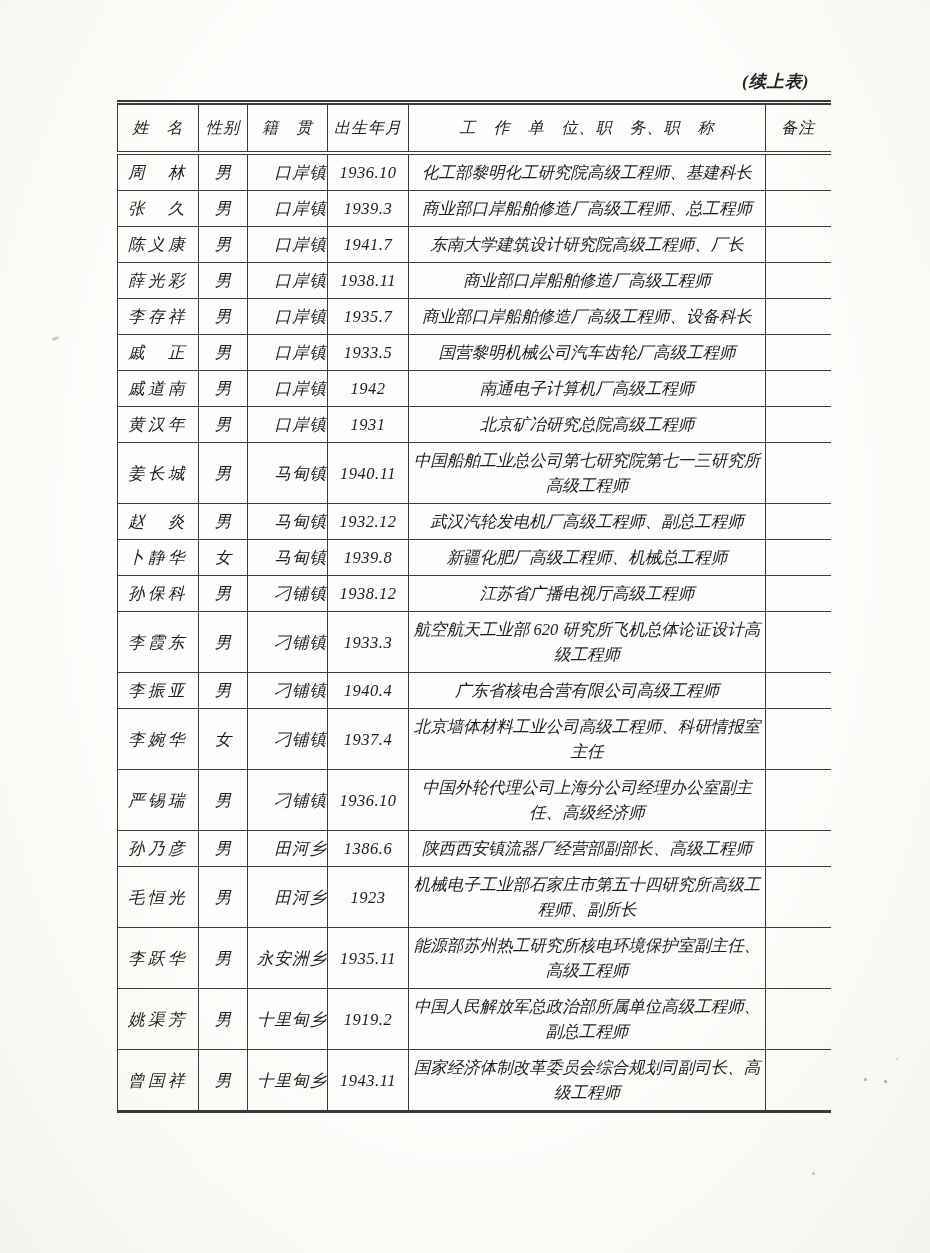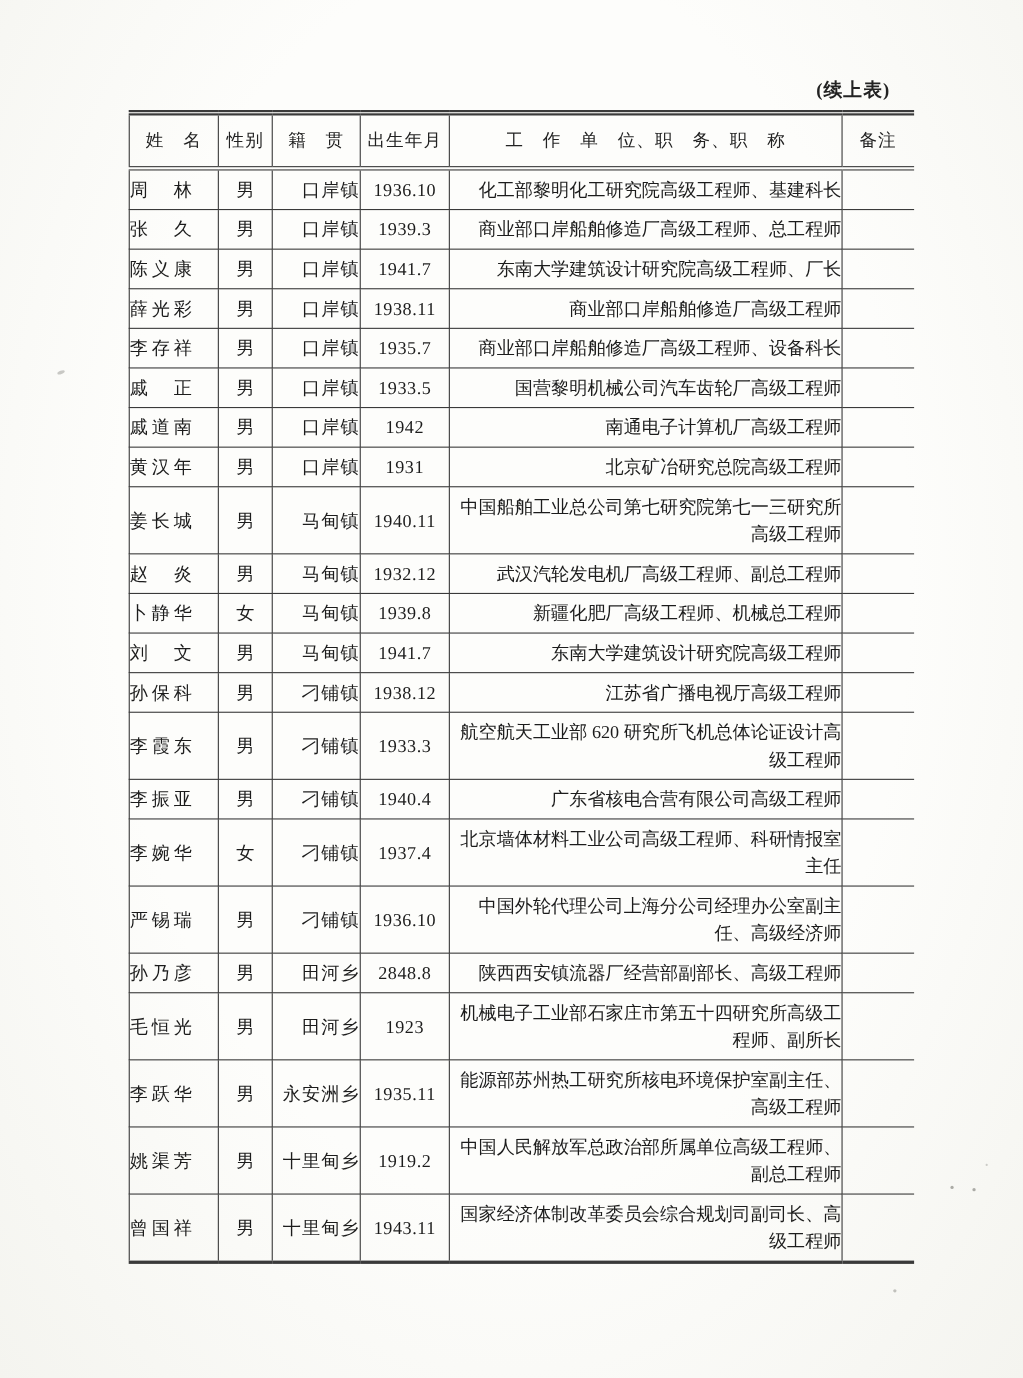--- a/index.html
+++ b/index.html
@@ -7,20 +7,21 @@
     width: 930px; height: 1253px;
     background: #f6f6f2;
     font-family: "Liberation Serif", "DejaVu Serif", serif;
   }
   .page {
     position: relative;
     width: 930px; height: 1253px;
     overflow: hidden;
     color: #1b1b1b;
     background: radial-gradient(ellipse at 50% 42%, #fdfdfb 55%, #f4f4ef 100%);
+    font-style: italic;
   }
   .continuation-note {
     position: absolute;
     left: 742px; top: 70px;
     font-size: 17px;
     font-weight: 700;
     letter-spacing: 1px;
     color: #222;
   }
   table.roster {
@@ -45,25 +46,25 @@
     letter-spacing: 1px;
     color: #222;
   }
   .roster tbody tr:last-child td { border-bottom: 3px solid #3a3a3a; }
   .roster td {
     font-size: 16.5px;
     line-height: 25px;
     padding: 5px 0;
     color: #1c1c1c;
   }
-  .c-name  { text-align: left; padding-left: 8px; letter-spacing: 3.5px; }
+  .c-name  { text-align: center; padding-left: 8px; letter-spacing: 3.5px; }
   .c-gender{ text-align: center; }
   .c-place { text-align: right; letter-spacing: 1px; }
   .c-birth { text-align: center; font-size: 15.5px; letter-spacing: 0.5px; }
-  .c-work  { text-align: right; padding: 5px 10px; margin-top: 39px; }
+  .c-work  { text-align: center; padding: 5px 10px; margin-top: 39px; }
   .c-note  { }
   .speck {
     position: absolute;
     background: #8a8a84;
     border-radius: 50%;
     opacity: 0.7;
   }
   .speck.s1 { left: 52px;  top: 337px;  width: 7px; height: 3px; transform: rotate(-20deg); opacity:.45; }
   .speck.s2 { left: 864px; top: 1078px; width: 3px; height: 3px; }
   .speck.s3 { left: 884px; top: 1080px; width: 3px; height: 3px; }
@@ -189,28 +190,20 @@
 
     <tr>
       <td class="c-name">卜静华</td>
       <td class="c-gender">女</td>
       <td class="c-place">马甸镇</td>
       <td class="c-birth">1939.8</td>
       <td class="c-work">新疆化肥厂高级工程师、机械总工程师</td>
       <td class="c-note"></td>
     </tr>
 
-    <tr>
-      <td class="c-name">刘　文</td>
-      <td class="c-gender">男</td>
-      <td class="c-place">马甸镇</td>
-      <td class="c-birth">1941.7</td>
-      <td class="c-work">东南大学建筑设计研究院高级工程师</td>
-      <td class="c-note"></td>
-    </tr>
 
     <tr>
       <td class="c-name">孙保科</td>
       <td class="c-gender">男</td>
       <td class="c-place">刁铺镇</td>
       <td class="c-birth">1938.12</td>
       <td class="c-work">江苏省广播电视厅高级工程师</td>
       <td class="c-note"></td>
     </tr>
 
@@ -248,21 +241,21 @@
       <td class="c-birth">1936.10</td>
       <td class="c-work">中国外轮代理公司上海分公司经理办公室副主任、高级经济师</td>
       <td class="c-note"></td>
     </tr>
 
 
     <tr>
       <td class="c-name">孙乃彦</td>
       <td class="c-gender">男</td>
       <td class="c-place">田河乡</td>
-      <td class="c-birth">2848.8</td>
+      <td class="c-birth">1386.6</td>
       <td class="c-work">陕西西安镇流器厂经营部副部长、高级工程师</td>
       <td class="c-note"></td>
     </tr>
 
     <tr>
       <td class="c-name">毛恒光</td>
       <td class="c-gender">男</td>
       <td class="c-place">田河乡</td>
       <td class="c-birth">1923</td>
       <td class="c-work">机械电子工业部石家庄市第五十四研究所高级工程师、副所长</td>

